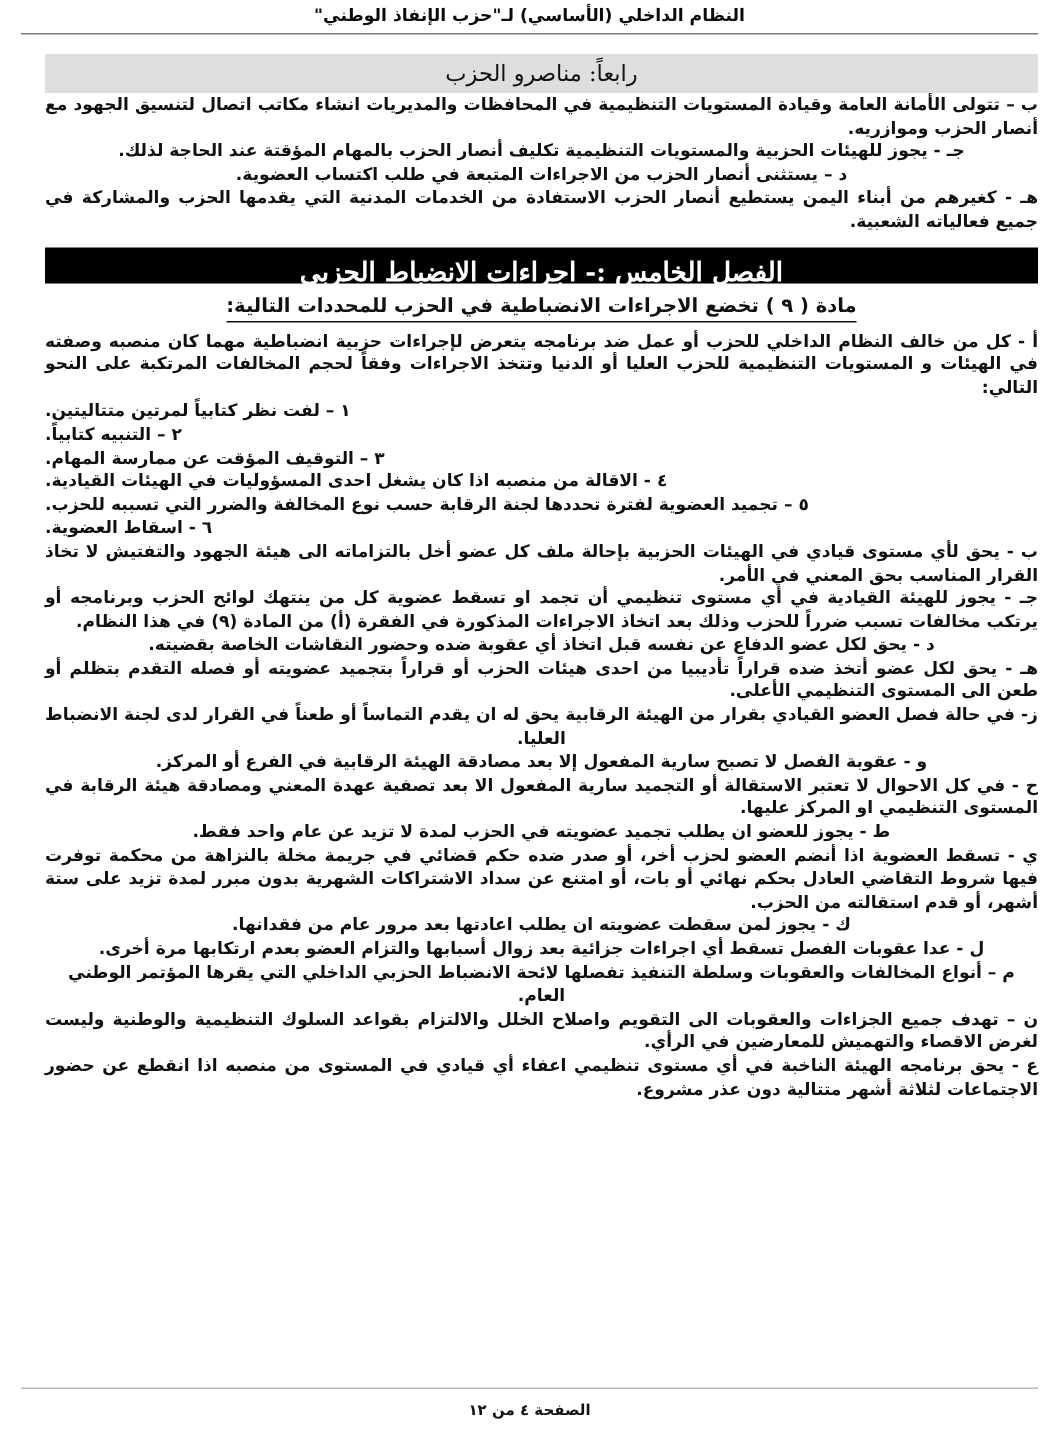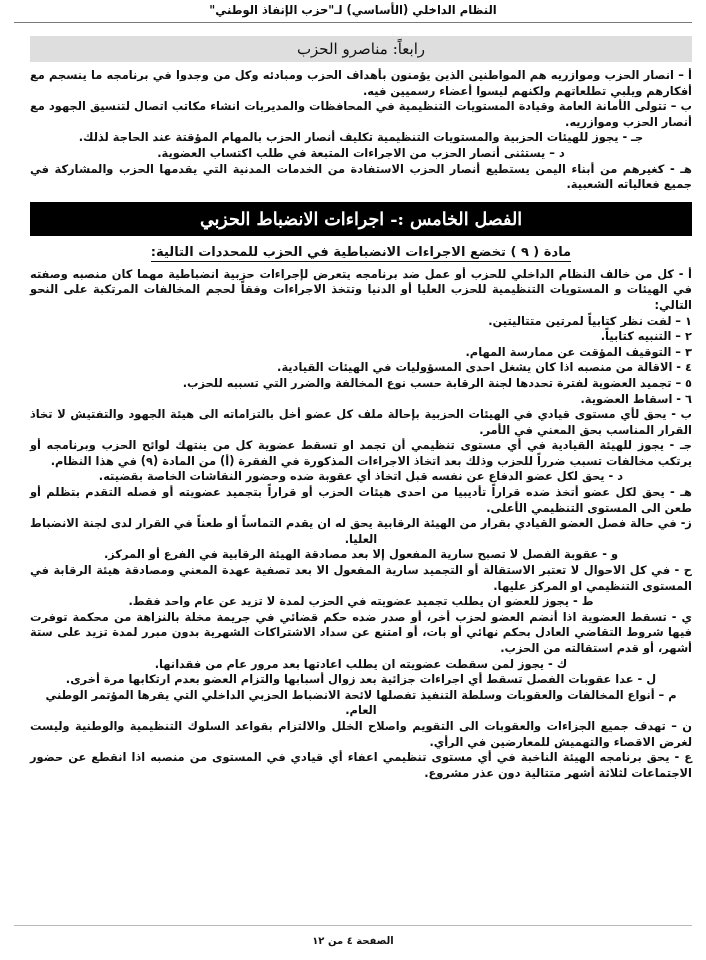--- a/index.html
+++ b/index.html
@@ -83,21 +83,21 @@
   .para.first { margin-top: 6px; }
 
   
   .block { margin: 0; }
   .block > .para + .para { margin-top: 0px; }
 
   
   .black-banner {
     background: #000000;
     color: #ffffff;
-    height: 34px;
+    height: 24px;
     line-height: 34px;
     text-align: center;
     font-size: 17.5px;
     font-weight: bold;
     margin-top: 9px;
     font-family: "DejaVu Serif", "Liberation Serif", serif;
     letter-spacing: -0.3px;
   }
 
   
@@ -119,21 +119,21 @@
   
   .numbered {
     margin: 0;
     padding: 0;
     list-style: none;
   }
   .numbered li {
     font-size: 11.4px;
     line-height: 15.6px;
     font-weight: bold;
-    text-align: right;
+    text-align: left;
     color: #111;
     letter-spacing: -0.15px;
   }
 
   
   .doc-footer {
     position: absolute;
     bottom: 14px;
     right: 14px;
     left: 14px;
@@ -159,21 +159,20 @@
 <div class="page">
 
   <div class="doc-header">النظام الداخلي (الأساسي) لـ"حزب الإنفاذ الوطني"</div>
   <div class="header-rule"></div>
 
   <div class="content">
 
     <div class="grey-bar">رابعاً: مناصرو الحزب</div>
 
     <div class="block">
-      <p class="para first">أ – انصار الحزب وموازريه هم المواطنين الذين يؤمنون بأهداف الحزب ومبادئه وكل من وجدوا في برنامجه ما ينسجم مع أفكارهم ويلبي تطلعاتهم ولكنهم ليسوا أعضاء رسميين فيه.</p>
       <p class="para">ب – تتولى الأمانة العامة وقيادة المستويات التنظيمية في المحافظات والمديريات انشاء مكاتب اتصال لتنسيق الجهود مع أنصار الحزب وموازريه.</p>
       <p class="para center">جـ - يجوز للهيئات الحزبية والمستويات التنظيمية تكليف أنصار الحزب بالمهام المؤقتة عند الحاجة لذلك.</p>
       <p class="para center">د – يستثنى أنصار الحزب من الاجراءات المتبعة في طلب اكتساب العضوية.</p>
       <p class="para">هـ - كغيرهم من أبناء اليمن يستطيع أنصار الحزب الاستفادة من الخدمات المدنية التي يقدمها الحزب والمشاركة في جميع فعالياته الشعبية.</p>
     </div>
 
     <div class="black-banner">الفصل الخامس :- اجراءات الانضباط الحزبي</div>
 
     <div class="article-line">
       <span class="underlined">مادة ( ٩ ) تخضع الاجراءات الانضباطية في الحزب للمحددات التالية:</span>

